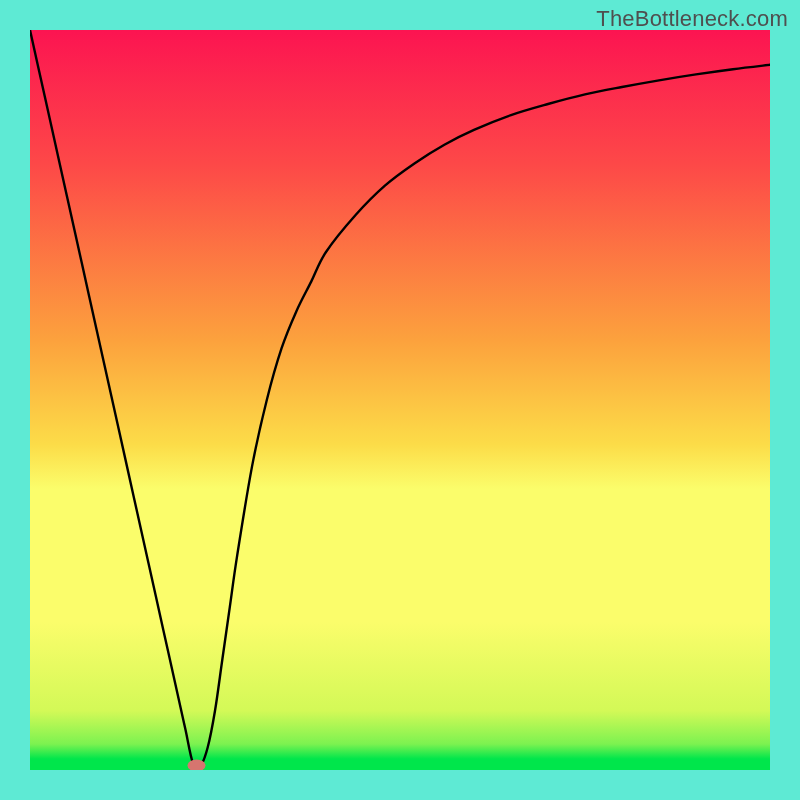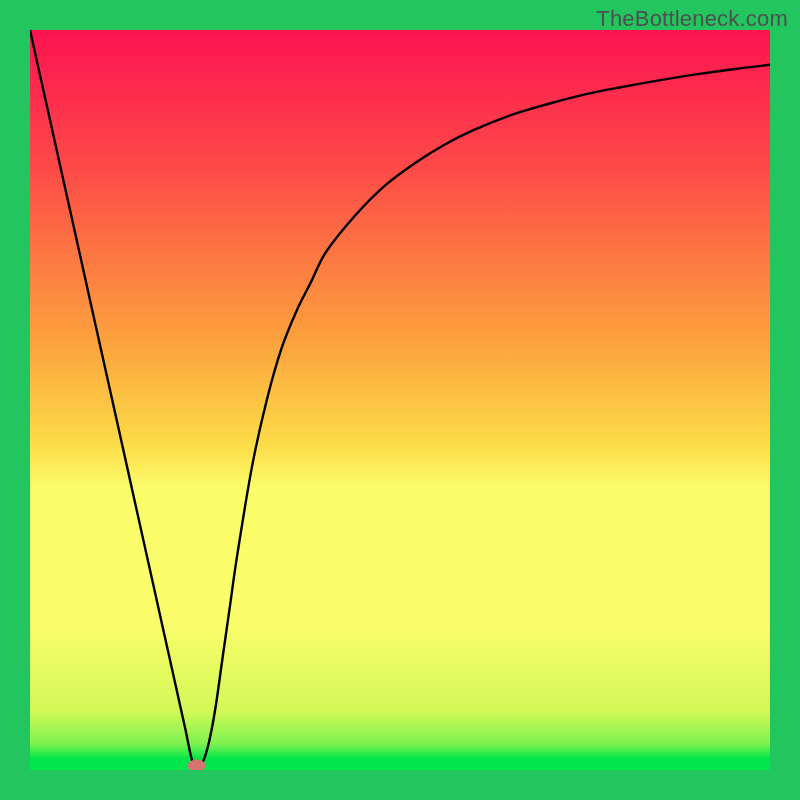--- a/index.html
+++ b/index.html
@@ -1,20 +1,20 @@
 <!DOCTYPE html>
 <html><head>
 <meta charset="utf-8">
 <style>
   * { margin: 0; padding: 0; box-sizing: border-box; }
   html, body { width: 800px; height: 800px; overflow: hidden; background: #000; }
   .frame {
     width: 800px;
     height: 800px;
-    background: #22c55e;
+    background: #5eead4;
     position: relative;
   }
   .plot {
     position: absolute;
     left: 30px;
     top: 30px;
     width: 740px;
     height: 740px;
   }
   .watermark {

